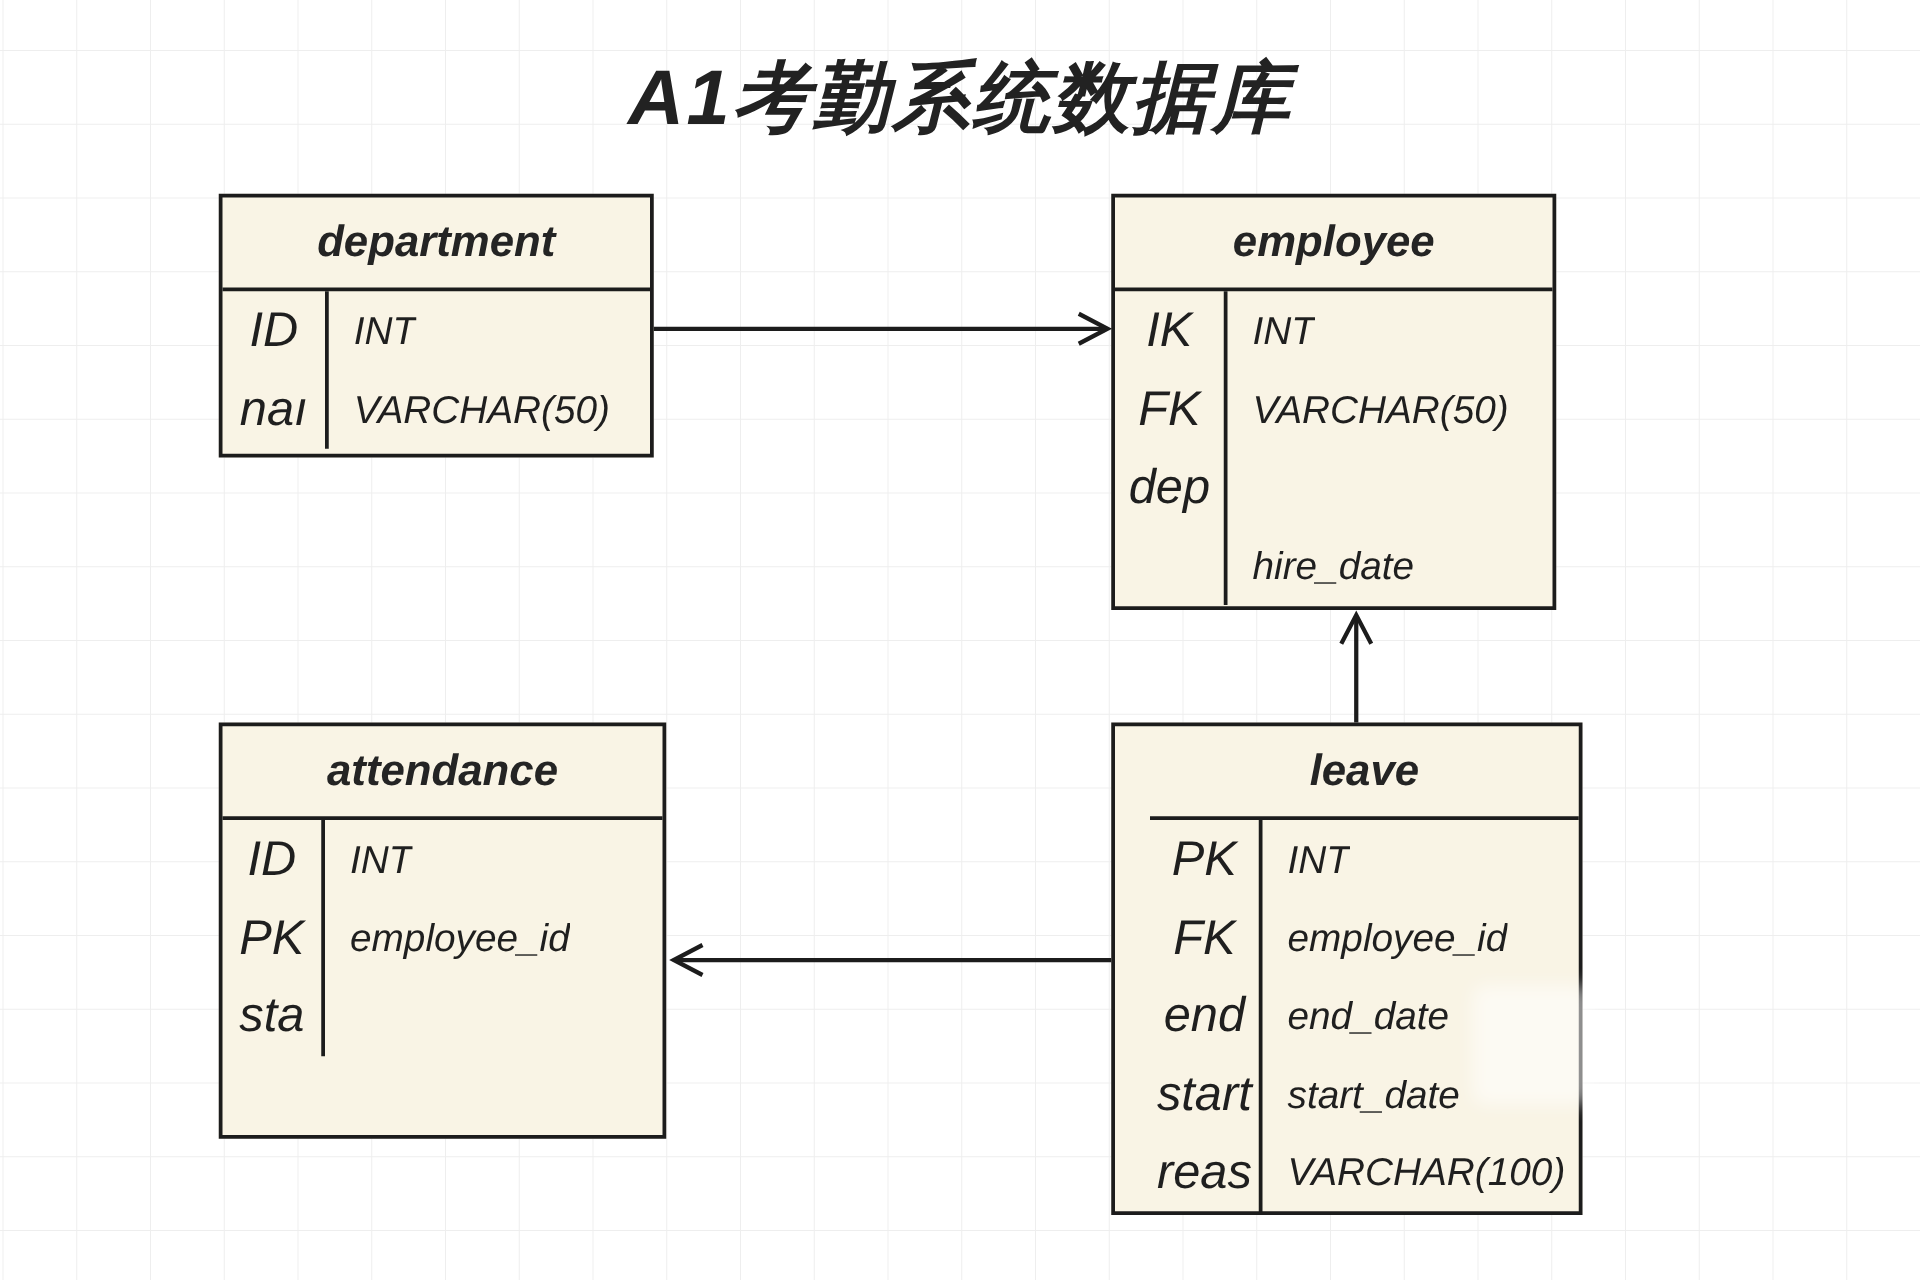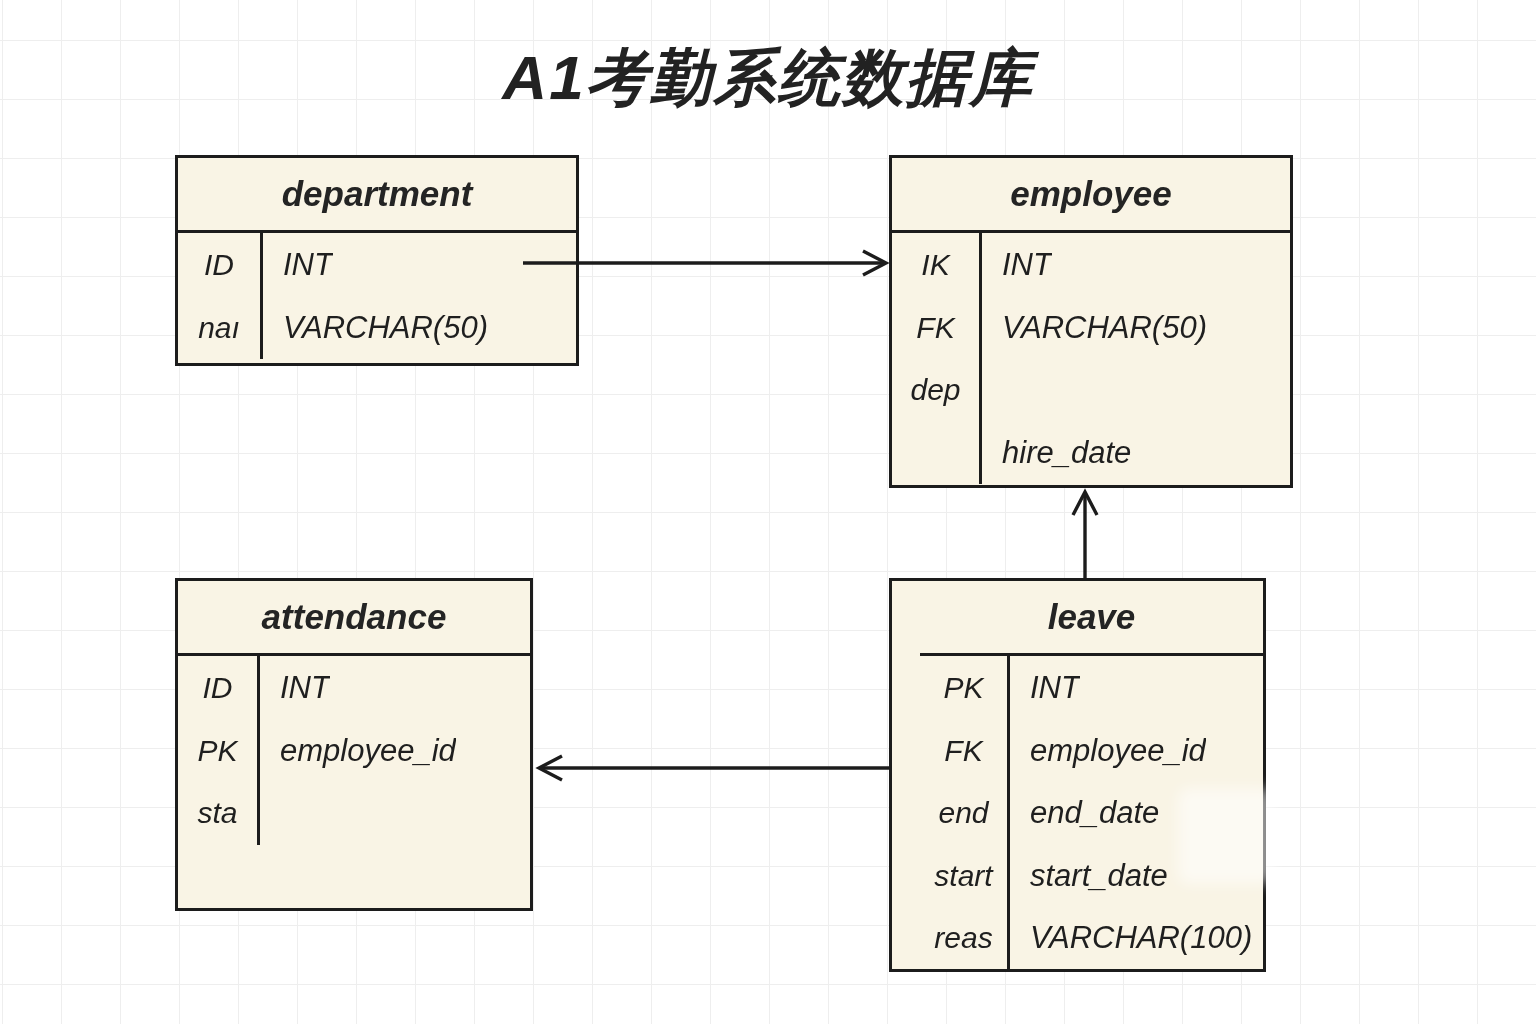--- a/index.html
+++ b/index.html
@@ -70,29 +70,29 @@
     align-items: center;
     height: 62.5px;
     font-size: 31px;
     white-space: nowrap;
   }
   .row .key {
     box-sizing: border-box;
     width: var(--keyw);
     flex: 0 0 var(--keyw);
     text-align: center;
-    font-size: 30px;
+    font-size: 39px;
     overflow: hidden;
   }
   .row .value {
     padding-left: 23px;
     overflow: hidden;
   }
-  #t-department { left: 175px; top: 155px; width: 404px; height: 211px; --keyw: 82px; }
-  #t-employee   { left: 889px; top: 155px; width: 404px; height: 333px; --keyw: 87px; }
+  #t-department { left: 175px; top: 155px; width: 348px; height: 211px; --keyw: 82px; }
+  #t-employee   { left: 889px; top: 155px; width: 356px; height: 333px; --keyw: 87px; }
   #t-attendance { left: 175px; top: 578px; width: 358px; height: 333px; --keyw: 79px; }
   #t-leave      { left: 889px; top: 578px; width: 377px; height: 394px; padding-left: 28px; --keyw: 87px; }
   .arrows {
     position: absolute;
     left: 0;
     top: 0;
     z-index: 3;
     pointer-events: none;
   }
   .watermark-ghost {

